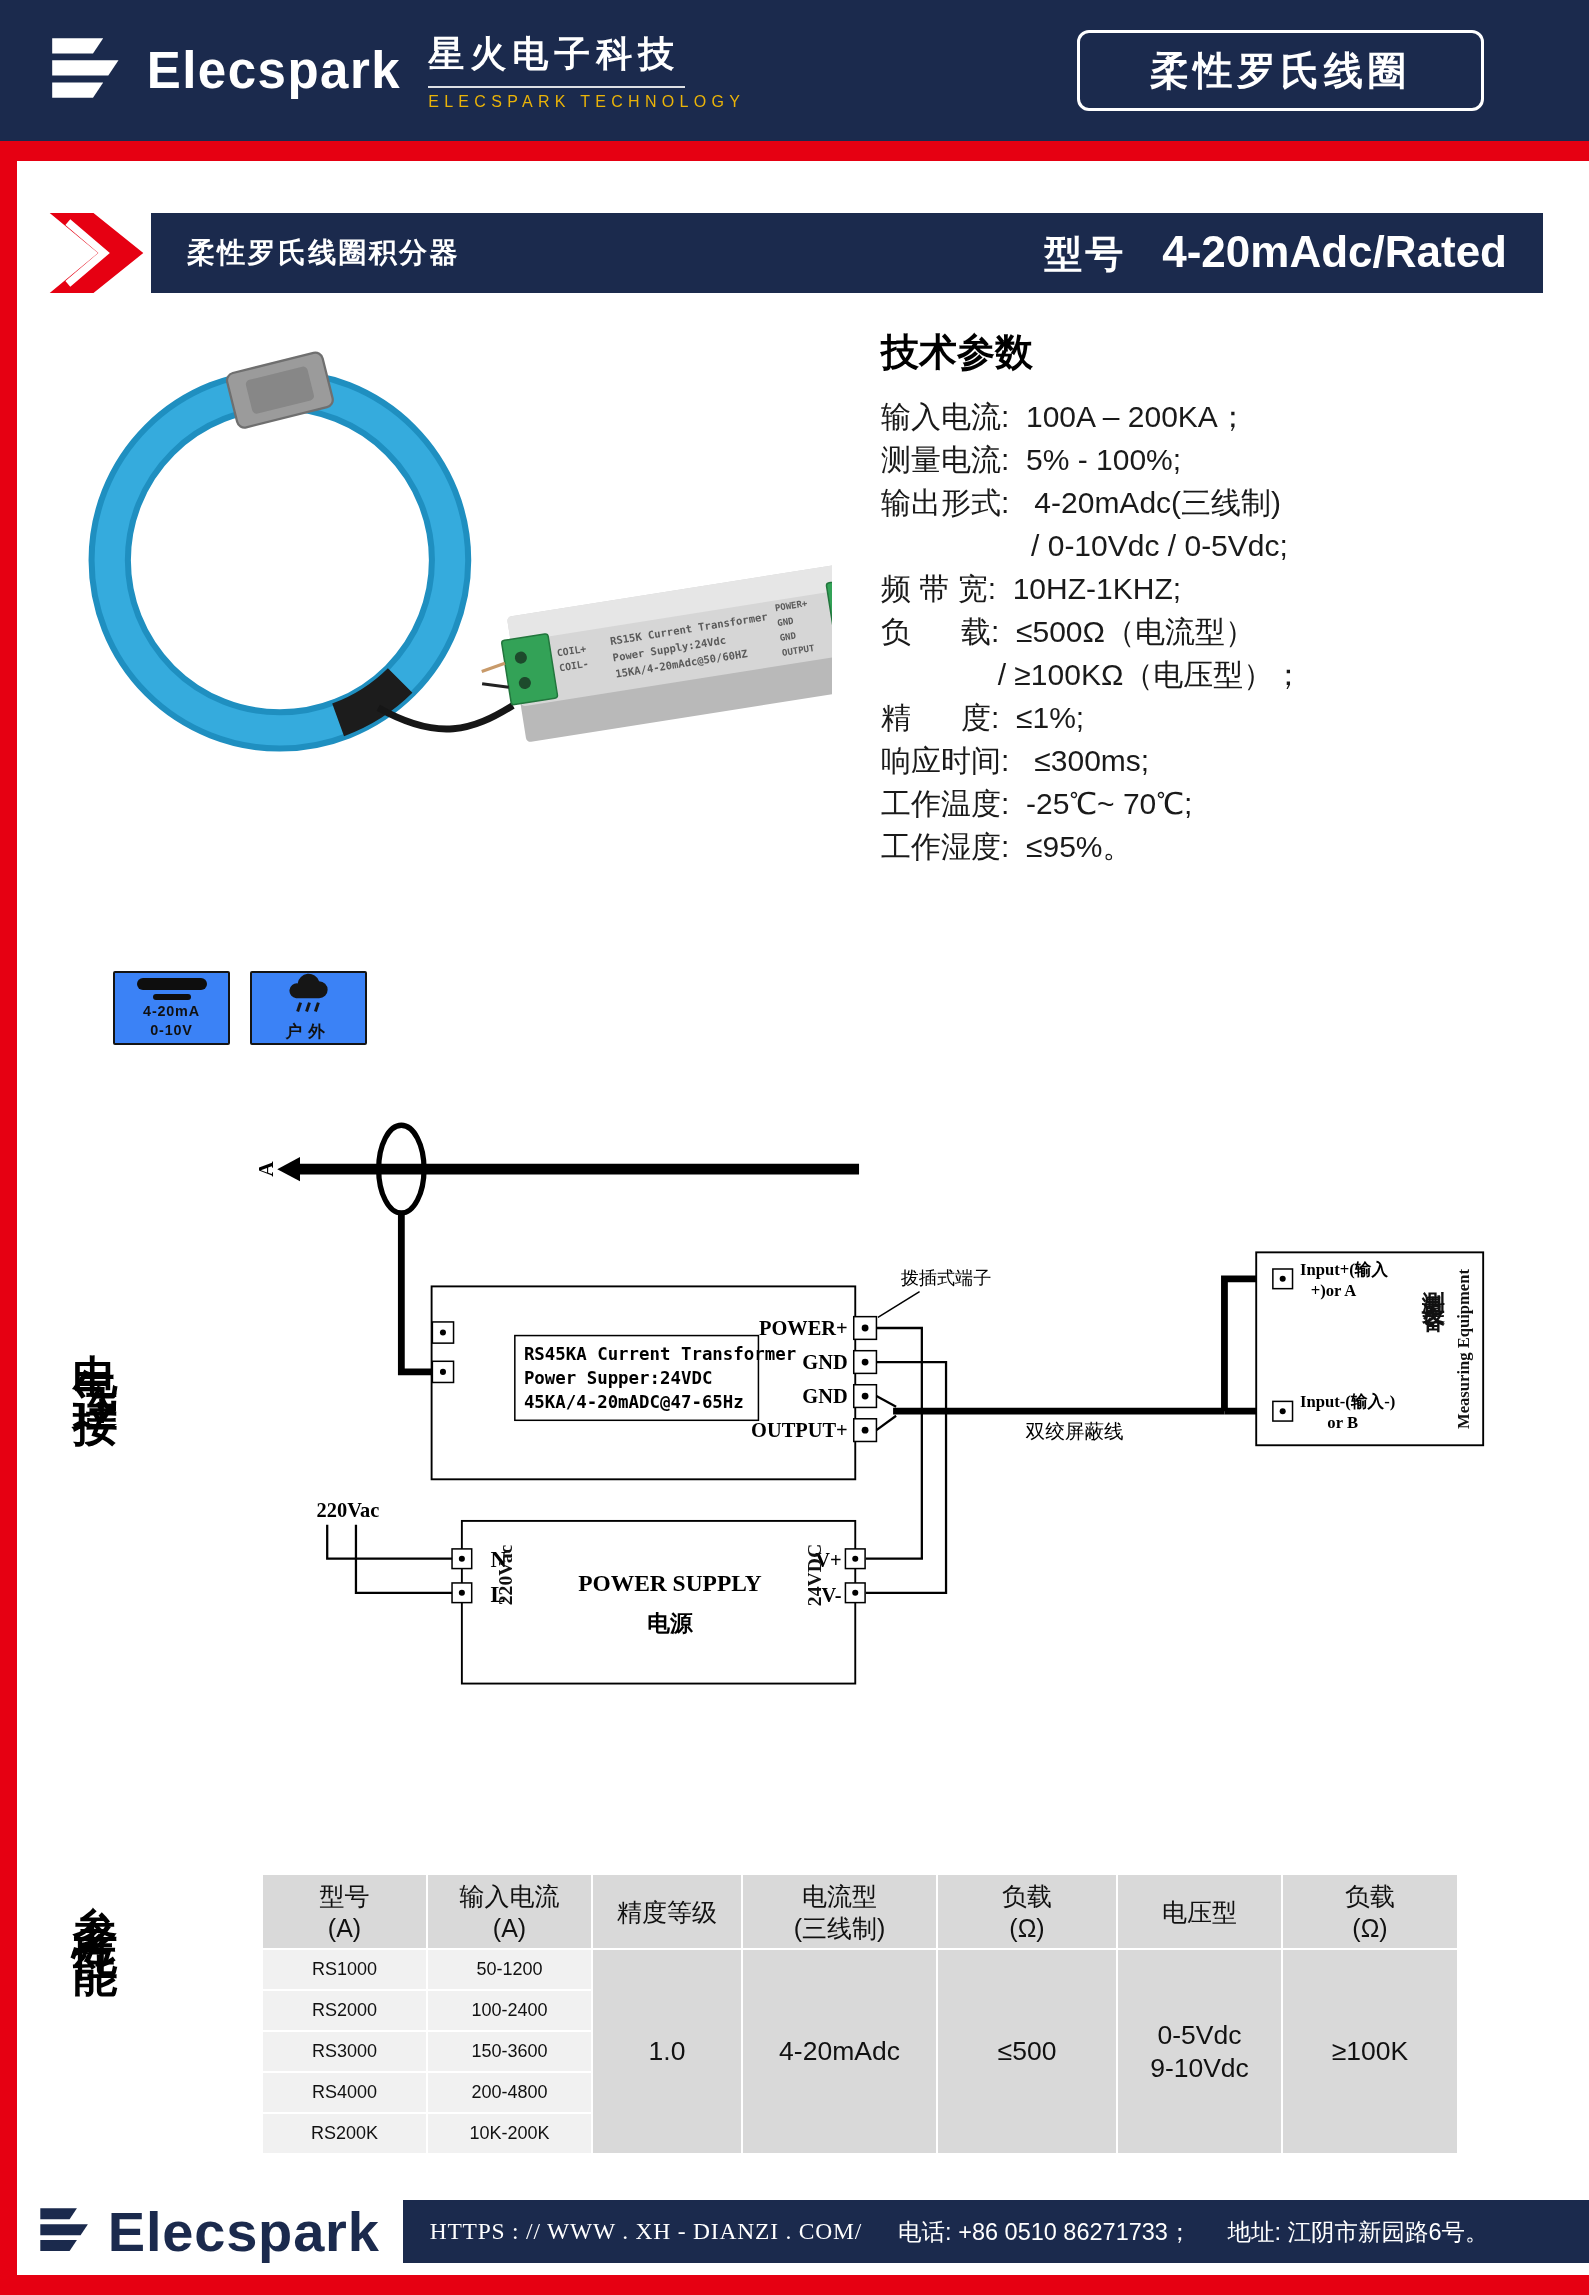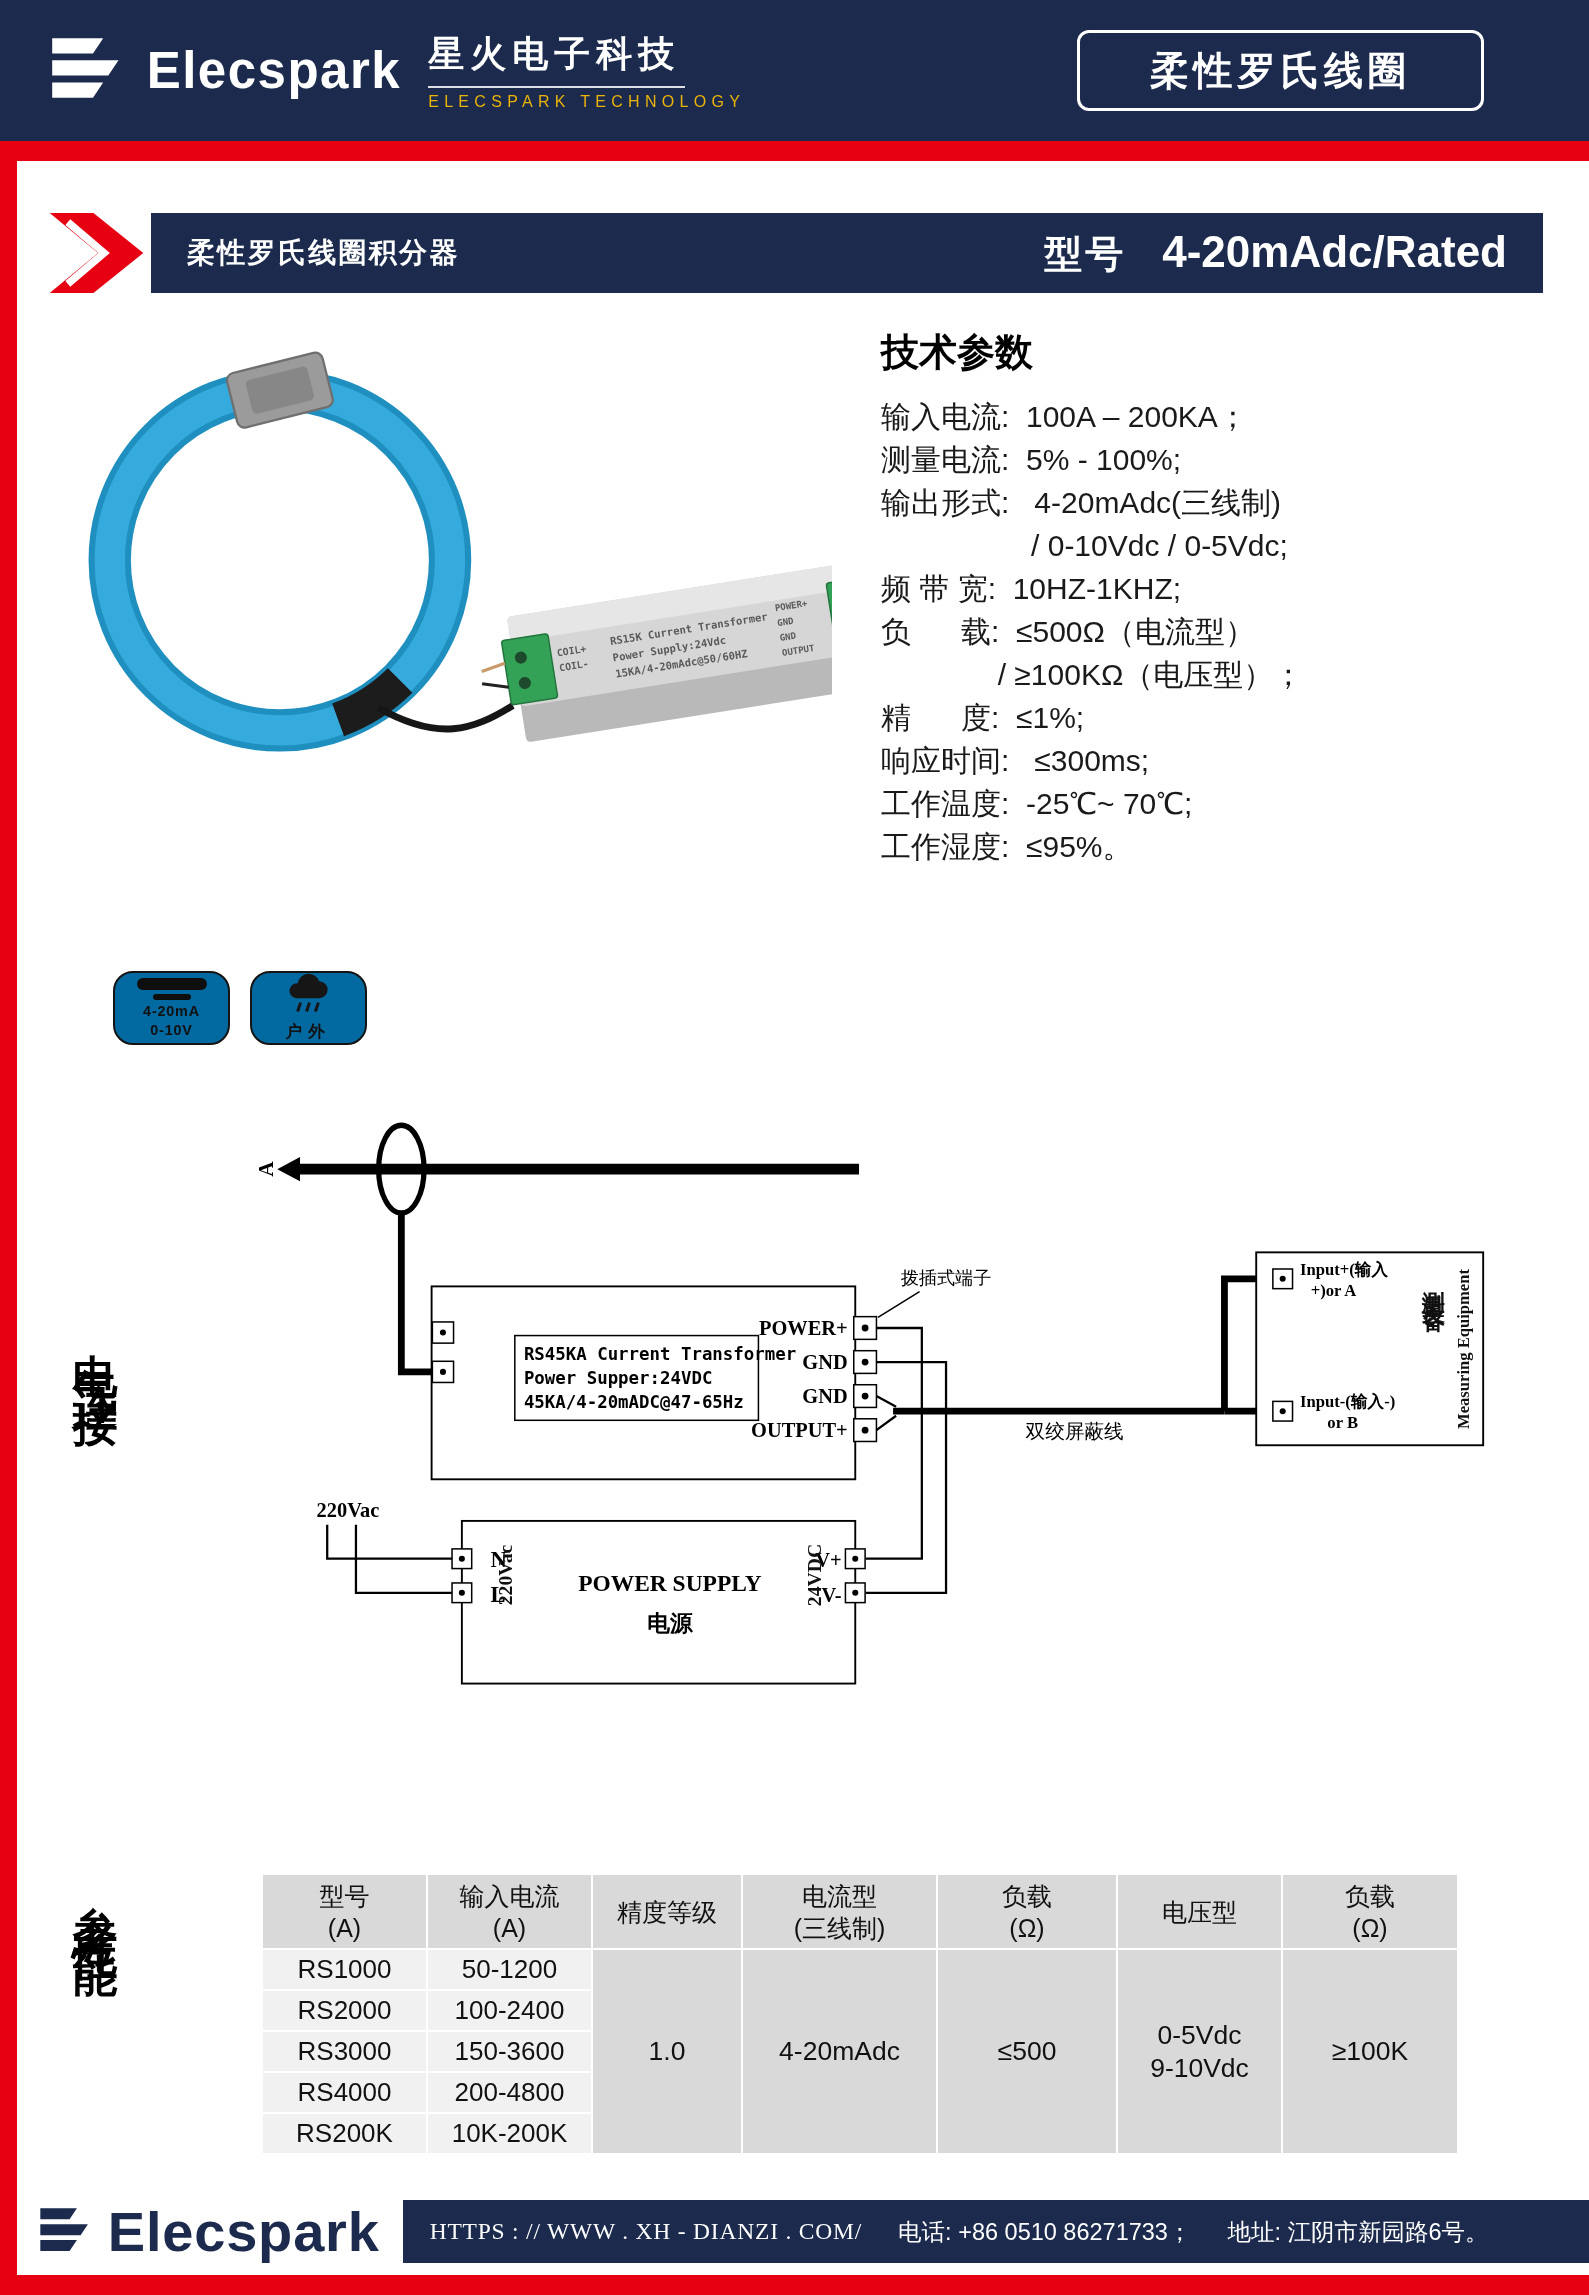--- a/index.html
+++ b/index.html
@@ -39,22 +39,22 @@
   
   .photo{position:absolute; top:318px; left:53px; width:779px; height:598px;}
 
   
   .specs{position:absolute; top:327px; left:881px; width:688px;}
   .specs h2{font-size:38px; font-weight:bold; margin:0 0 16.6px; color:#000;}
   .spec-line{white-space:pre; font-size:30px; line-height:43px; color:#1a1a1a;}
 
   
   .badges{position:absolute; top:971px; left:113px; display:flex; gap:19.7px;}
-  .badge{width:117px; height:74px; border:2.3px solid #141414; border-radius:20px;
-    display:flex; flex-direction:column; align-items:center; justify-content:center; background:#0369a1;}
+  .badge{width:117px; height:74px; border:2.3px solid #141414; border-radius:2px;
+    display:flex; flex-direction:column; align-items:center; justify-content:center; background:#3b82f6;}
   .pill1{width:70px; height:12px; background:#0e0e0e; border-radius:6px;}
   .pill2{width:38px; height:6.8px; background:#0e0e0e; border-radius:3.8px; margin-top:3.8px;}
   .badge-txt{font-size:14.4px; font-weight:bold; letter-spacing:0.8px; line-height:16.6px; margin-top:2.3px;}
   .badge-cn{font-size:16.6px; font-weight:bold; letter-spacing:6px; margin-top:5px;}
 
   
   .v-section{position:absolute; writing-mode:vertical-rl; text-orientation:upright;
     font-weight:bold; font-size:45px; letter-spacing:15px; color:#000;}
 
   
@@ -67,21 +67,21 @@
   .t-serif{font-family:"Liberation Serif", serif; font-weight:bold;}
   .t-mono{font-family:"DejaVu Sans Mono", monospace; font-weight:bold;}
   .t-sans{font-family:"Liberation Sans", sans-serif;}
 
   
   .ref-table{position:absolute; top:1873px; left:261px;}
   table{border-collapse:separate; border-spacing:2.3px; table-layout:fixed; width:1180px; background:#fff;}
   th{background:var(--table-gray); font-size:25px; font-weight:normal; height:73px; padding:0; color:#111;}
   th div{line-height:32px;}
   td{text-align:center;}
-  td.cell{background:#f1f1f1; font-size:26px; height:39px; color:#111;margin-top:24px;}
+  td.cell{background:#f1f1f1; font-size:18px; height:39px; color:#111;margin-top:24px;}
   td.merged{background:var(--table-gray); font-size:26.5px; color:#111;}
   td.merged div{line-height:33px;}
 
   
   .footer{position:absolute; top:2193px; left:16.6px; right:0; height:77px; display:flex; align-items:center;}
   .footer-logo{display:flex; align-items:center; padding-left:16.6px; flex:none;}
   .footer-brand{font-size:56px; font-weight:bold; color:var(--navy); margin-left:13.6px; letter-spacing:0.8px;}
   .footer-bar{flex:1; height:63px; background:var(--navy); margin-left:23px; display:flex;
     align-items:center; gap:36px; padding-left:27px; color:#fff;}
   .f-url{font-family:"Liberation Serif", serif; font-size:23.5px; letter-spacing:0.8px;}

